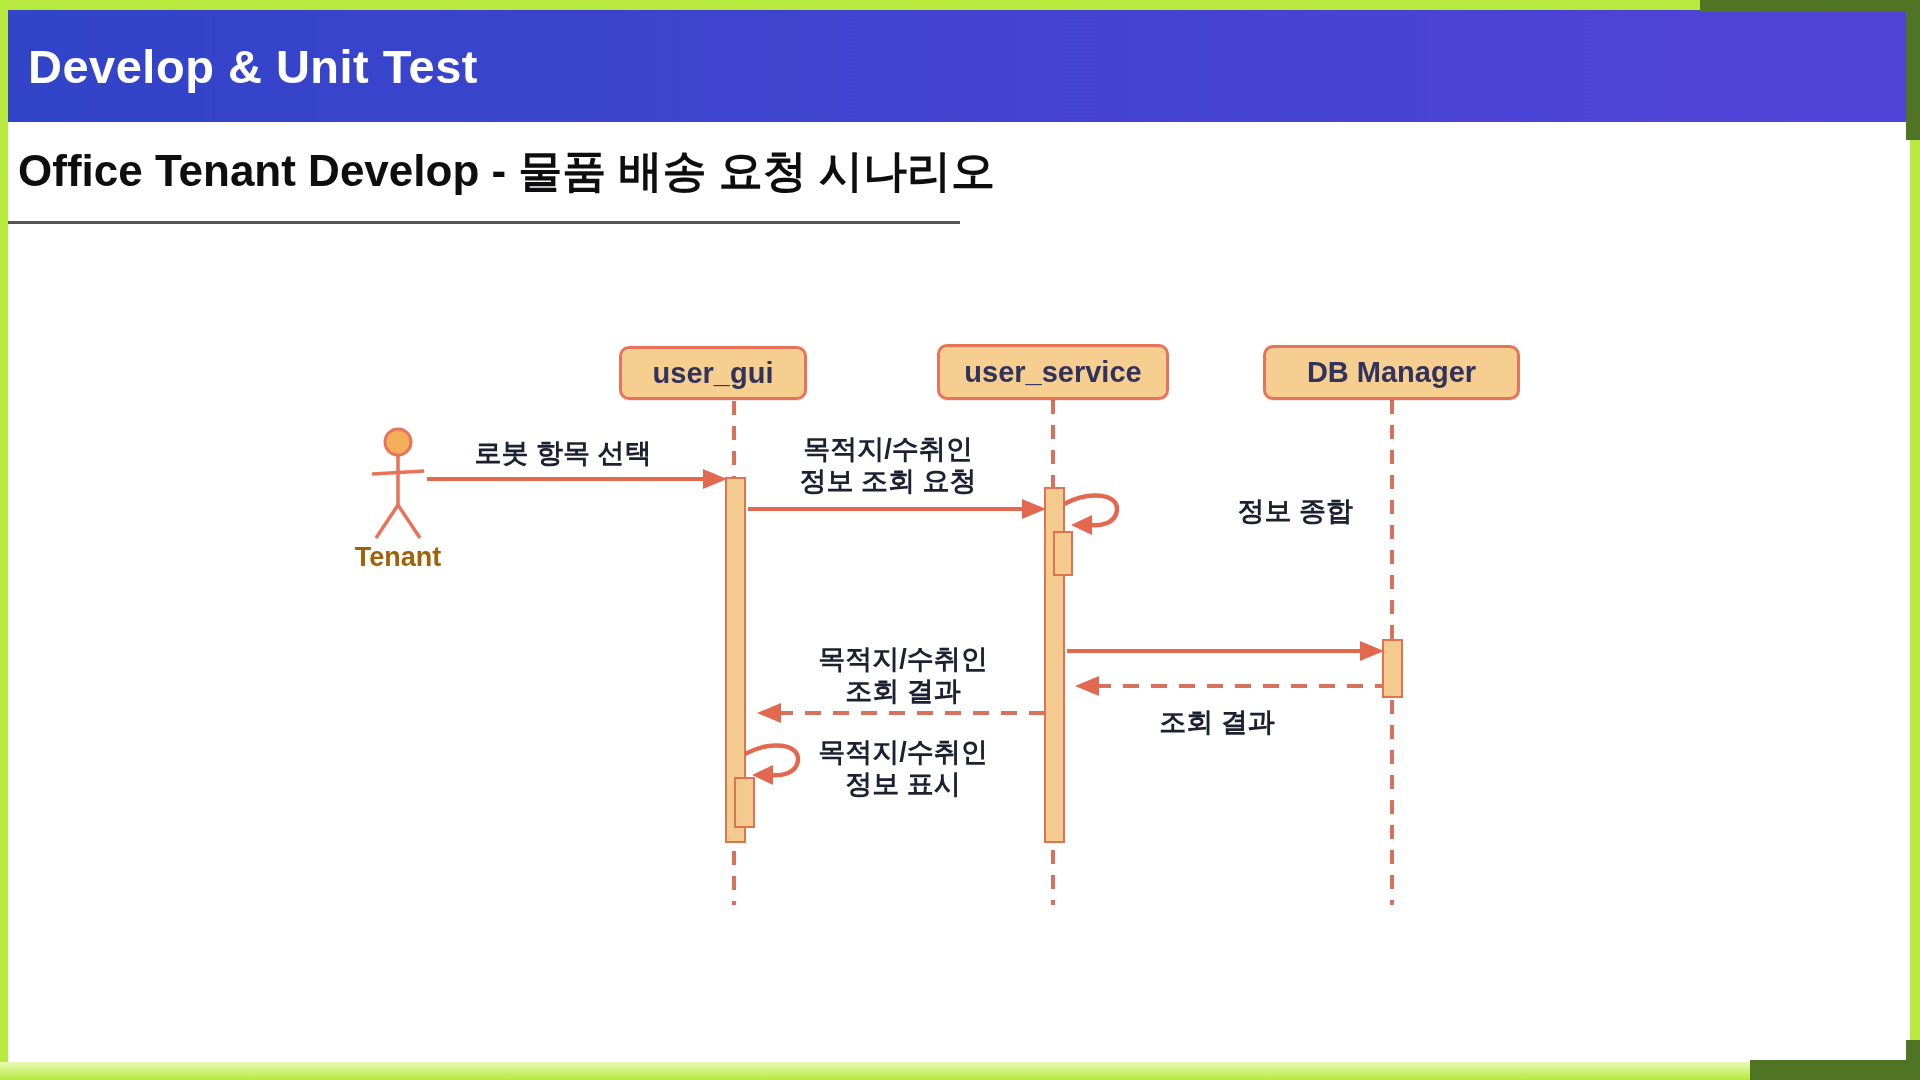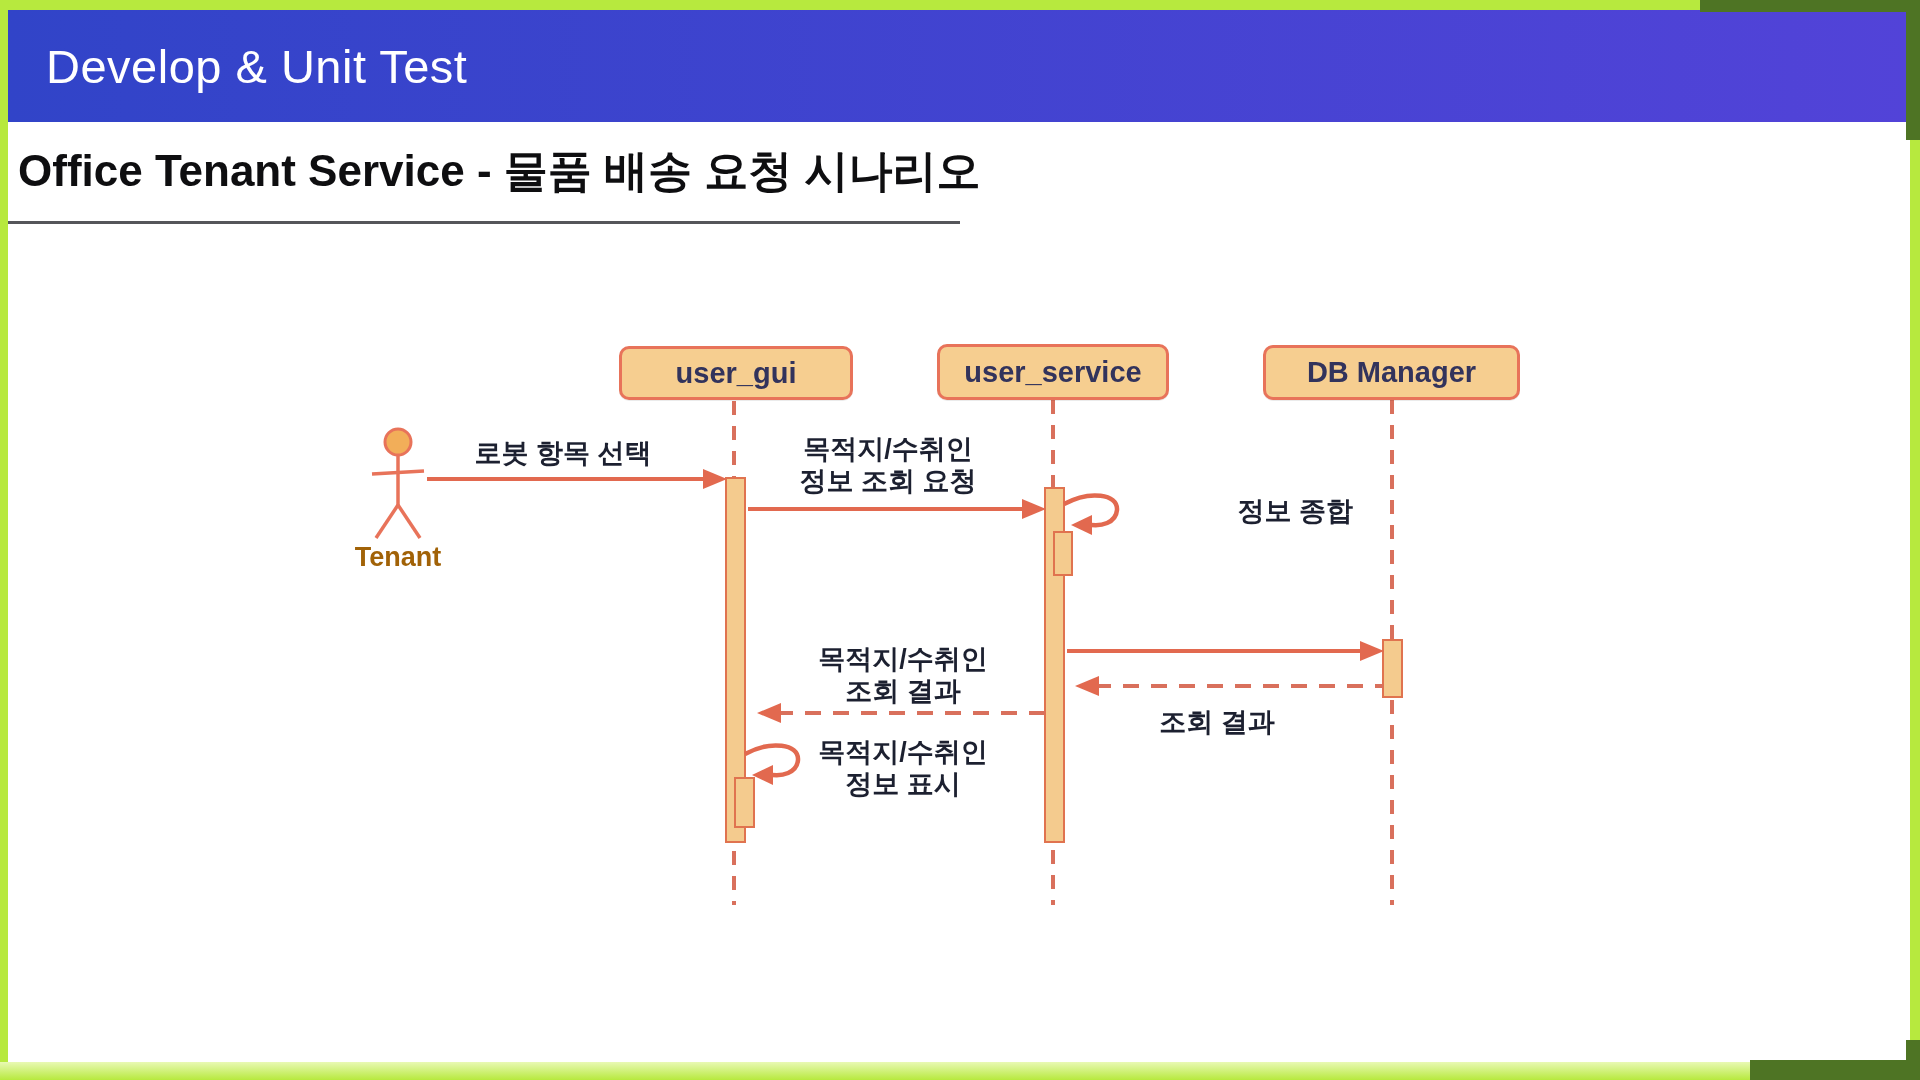--- a/index.html
+++ b/index.html
@@ -23,21 +23,21 @@
   .fr-right{left:1910px;top:0;width:10px;height:1080px;background:var(--lime);}
   .fr-right-olive-top{left:1906px;top:0;width:14px;height:140px;background:var(--olive);}
   .fr-right-olive-bot{left:1906px;top:1040px;width:14px;height:40px;background:var(--olive);}
   .fr-bottom{left:0;top:1062px;width:1920px;height:18px;background:linear-gradient(180deg,#e9f9b4,var(--lime));}
   .fr-bottom-olive{left:1750px;top:1060px;width:170px;height:20px;background:var(--olive);}
 
   
   .banner{position:absolute;left:8px;top:10px;width:1900px;height:112px;
     background:linear-gradient(90deg,var(--banner-l),var(--banner-r));
     display:flex;align-items:center;}
-  .banner h1{color:#ffffff;font-size:47px;font-weight:normal;padding-left:38px;letter-spacing:.5px;}
+  .banner h1{color:#ffffff;font-size:47px;font-weight:bold;padding-left:20px;letter-spacing:.5px;}
 
   
   .slide-title{position:absolute;left:18px;top:142px;font-size:44px;font-weight:bold;color:#0e0e10;white-space:nowrap;}
   .title-rule{position:absolute;left:8px;top:221px;width:952px;height:3px;background:#55565a;}
 
   
   .lifeline{position:absolute;width:4px;
     background:repeating-linear-gradient(180deg,var(--lifeline) 0 14px,transparent 14px 25px);}
 
   
@@ -68,28 +68,28 @@
 </style>
 </head>
 <body>
 
 <div class="stage">
 
   <div class="banner">
     <h1>Develop &amp; Unit Test</h1>
   </div>
 
-  <div class="slide-title">Office Tenant Service - 물품 배송 요청 시나리오</div>
+  <div class="slide-title">Office Tenant Develop - 물품 배송 요청 시나리오</div>
   <div class="title-rule"></div>
 
   <div class="lifeline" style="left:732px;top:401px;height:504px"></div>
   <div class="lifeline" style="left:1051px;top:400px;height:505px"></div>
   <div class="lifeline" style="left:1390px;top:400px;height:505px"></div>
 
-  <div class="head-box" style="left:619px;top:346px;width:234px;height:54px">
+  <div class="head-box" style="left:619px;top:346px;width:188px;height:54px">
     <span>user_gui</span>
   </div>
   <div class="head-box" style="left:937px;top:344px;width:232px;height:56px">
     <span>user_service</span>
   </div>
   <div class="head-box" style="left:1263px;top:345px;width:257px;height:55px">
     <span>DB Manager</span>
   </div>
 
   <svg style="left:358px;top:425px" width="80" height="122" viewBox="0 0 80 122">

